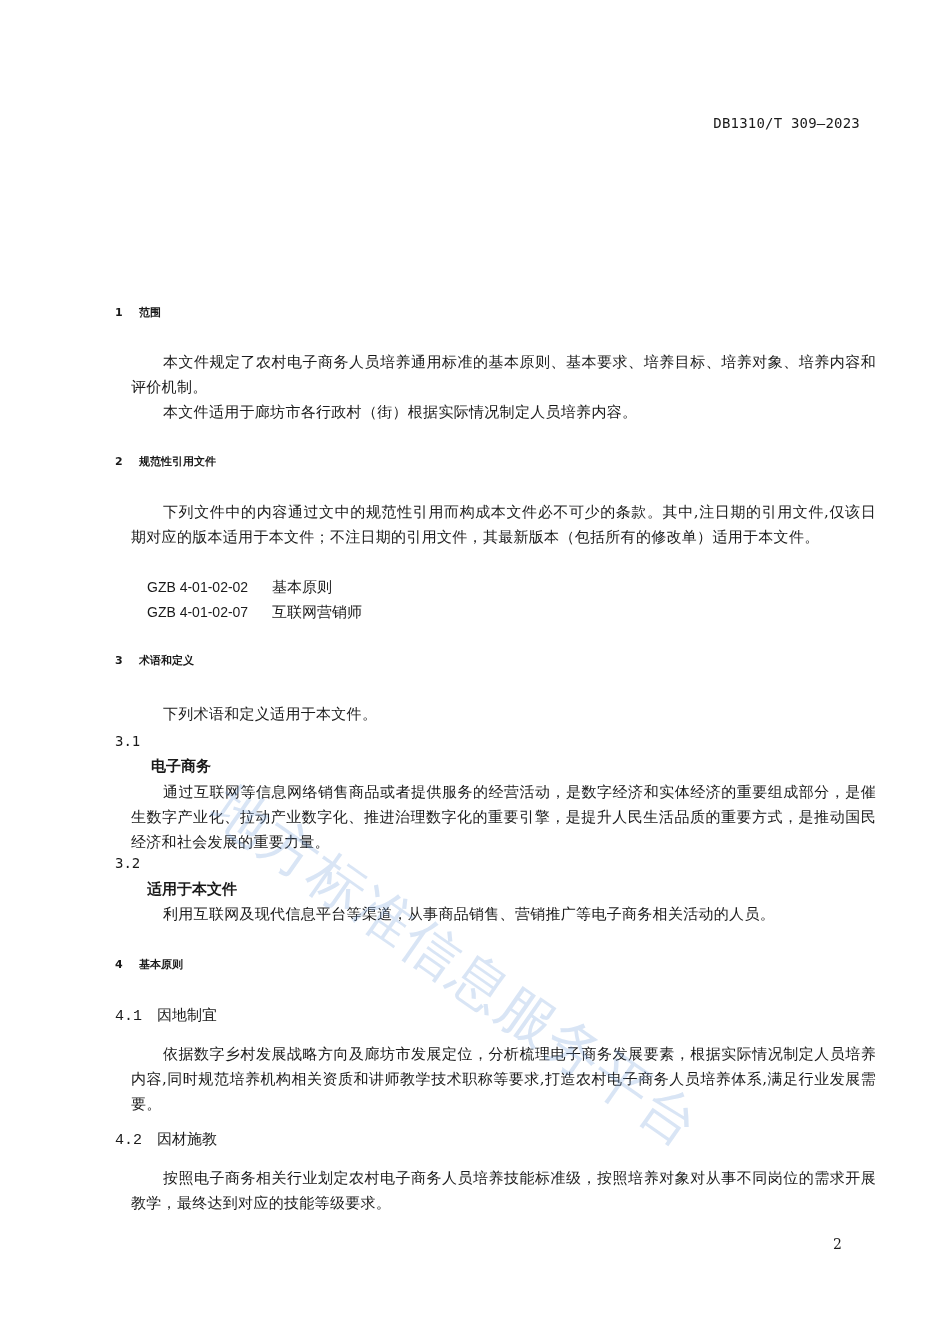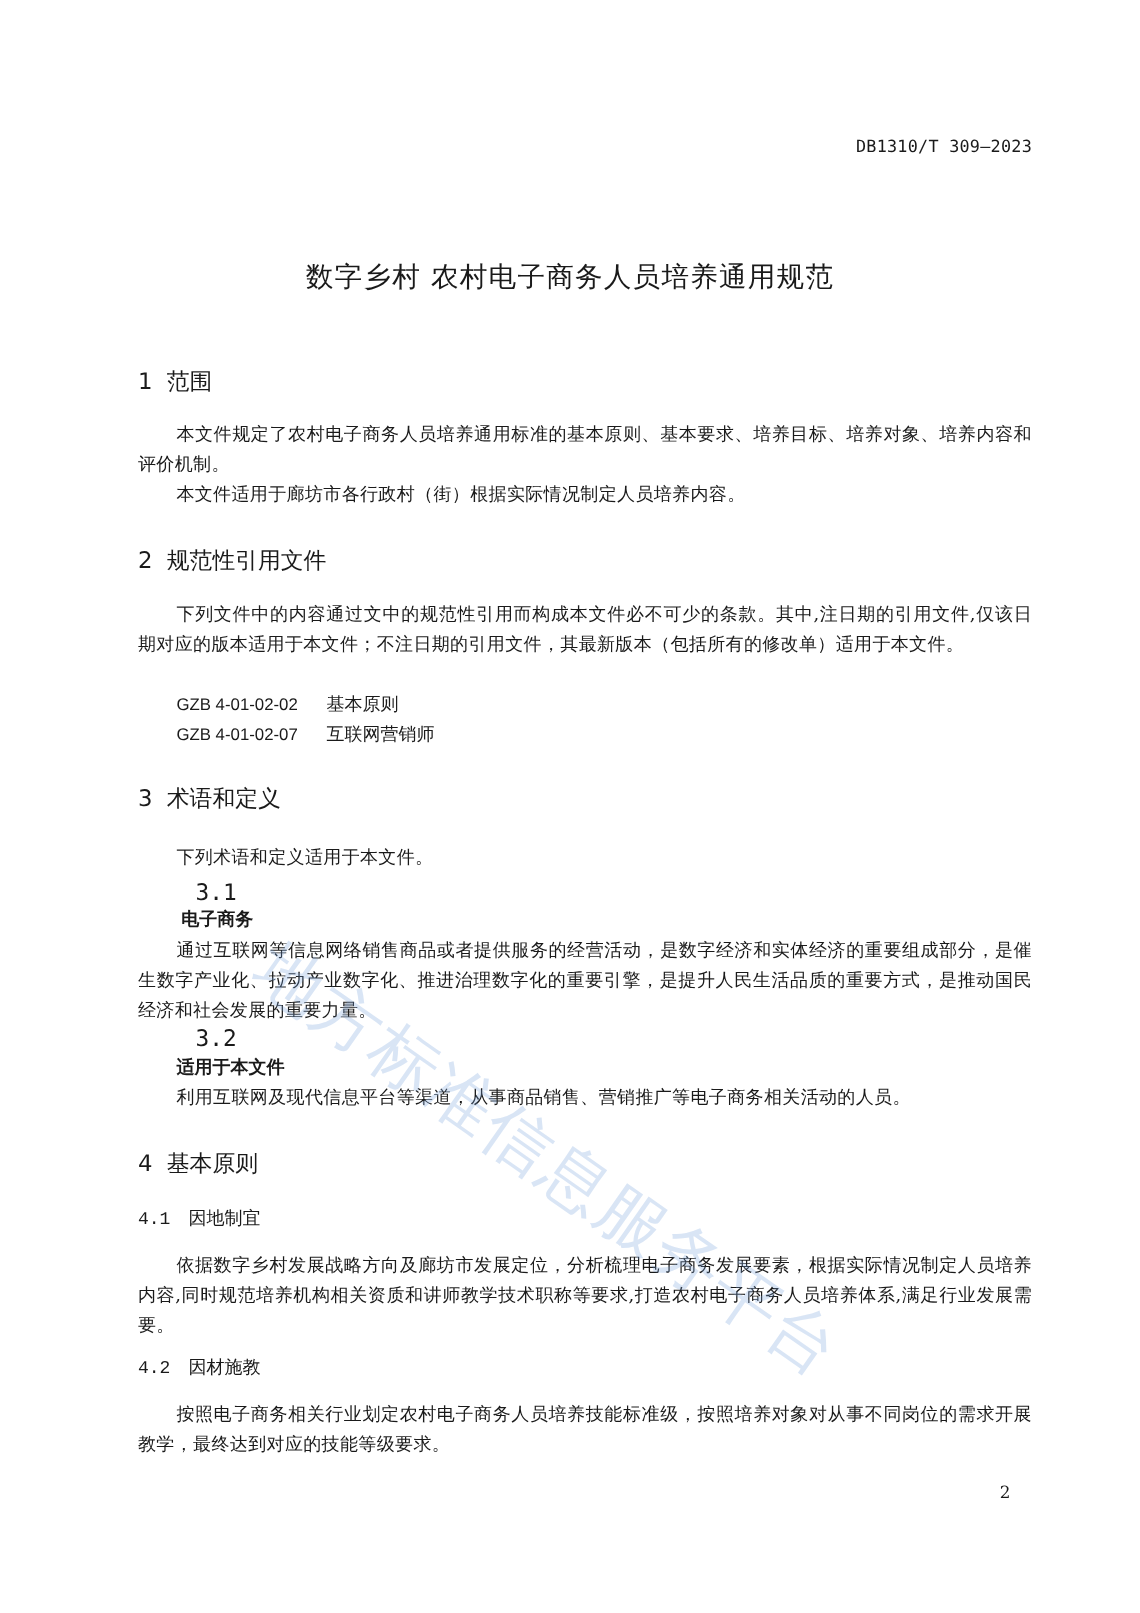--- a/index.html
+++ b/index.html
@@ -16,55 +16,55 @@
   }
   .doc-title {
     position: absolute; top: 215px; left: 0; width: 950px; text-align: center;
     font-family: "DejaVu Sans", "Liberation Sans", sans-serif;
     font-size: 23px; letter-spacing: 1px; font-weight: normal;
   }
   .content { position: absolute; left: 115px; width: 745px; top: 0; }
   .abs { position: absolute; left: 0; }
   .h1 {
     font-family: "DejaVu Sans", "Liberation Sans", sans-serif;
-    font-size: 19px;
+    font-size: 11px;
+    font-weight: bold;
   }
   .h1 .num { display: inline-block; width: 24px; }
   .h2 { font-family: Liberation Mono, monospace; font-size: 15px; }
   .h2 .num { display: inline-block; width: 42px; }
   .para {
     font-size: 15px; line-height: 25px; text-indent: 32px;
-    text-align: justify; width: 745px; letter-spacing: 0.3px;
+    text-align: justify; width: 745px; letter-spacing: 0.3px; margin-left: 16px;
   }
   .ref {
     font-size: 15px; line-height: 25px; padding-left: 32px;
   }
   .ref .code { font-family: Liberation Sans, sans-serif; font-size: 14px; display: inline-block; width: 125px; }
-  .term-num { font-family: "DejaVu Sans Mono", "Liberation Mono", monospace; font-size: 19px; margin-left: 48px; }
+  .term-num { font-family: "DejaVu Sans Mono", "Liberation Mono", monospace; font-size: 14px; }
   .term-name {
     font-family: "DejaVu Sans", "Liberation Sans", sans-serif;
     font-size: 15px; padding-left: 36px; font-weight: bold;
   }
   .page-num { position: absolute; top: 1236px; right: 108px; font-size: 14px; }
   .watermark {
     position: absolute; left: 240px; top: 770px;
     font-family: "DejaVu Sans", "Liberation Sans", sans-serif;
     font-size: 56px; color: rgba(120,160,220,0.28);
     transform: rotate(35deg); transform-origin: left top;
     white-space: nowrap; letter-spacing: 2px; pointer-events: none;
   }
 </style>
 </head>
 <body>
 
 <div class="page">
 
   <div class="doc-code">DB1310/T 309—2023</div>
 
-  <div class="doc-title">数字乡村 农村电子商务人员培养通用规范</div>
 
   <div class="content">
 
     <div class="abs h1" style="top:305px">
       <span class="num">1</span><span>范围</span>
     </div>
     <div class="abs para" style="top:350px">本文件规定了农村电子商务人员培养通用标准的基本原则、基本要求、培养目标、培养对象、培养内容和评价机制。</div>
     <div class="abs para" style="top:400px">本文件适用于廊坊市各行政村（街）根据实际情况制定人员培养内容。</div>
 
     <div class="abs h1" style="top:454px">

